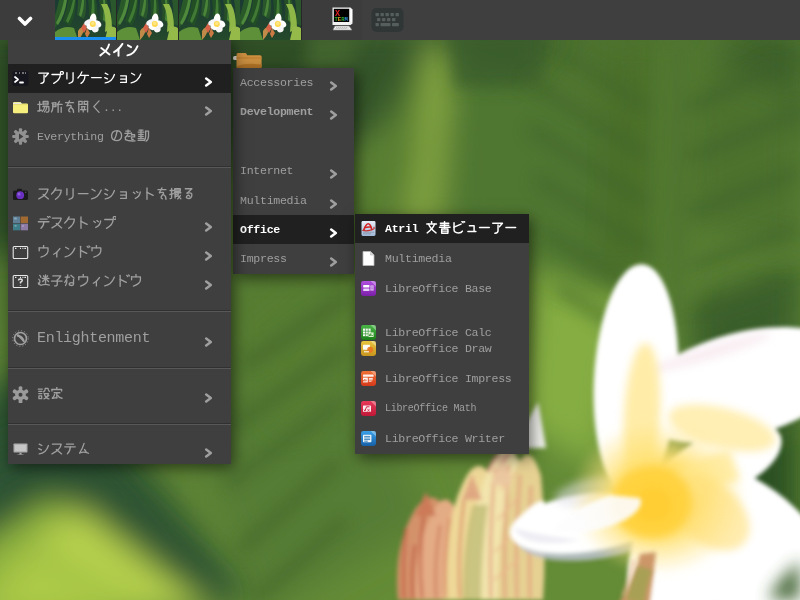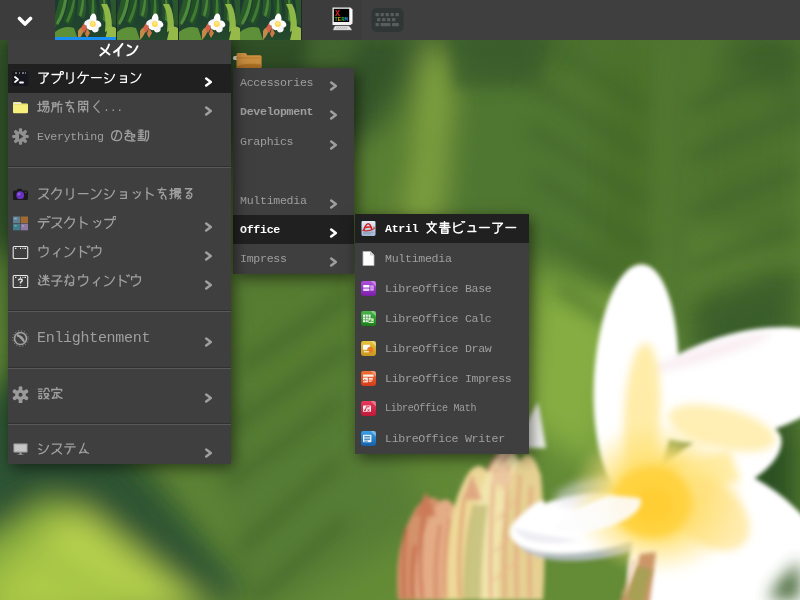--- a/index.html
+++ b/index.html
@@ -147,23 +147,23 @@
           </svg></div>
       </div>
       <div class="mrow" style="top:29.4px;left:0px;width:121px;height:29px">
         <div style="position:absolute;left:7.0px;top:0;height:29px;display:flex;align-items:center;white-space:nowrap">
           <span style="font-family:'Liberation Mono',monospace;font-size:11.6px;font-weight:bold;color:#9f9f9f;letter-spacing:-0.3px">Development</span>
         </div>
         <div style="position:absolute;left:96px;top:9.0px"><svg width="9" height="10" viewBox="0 0 9 10" fill="none">
             <path d="M2.2 1.5 L6.8 5 L2.2 8.5" stroke="#9f9f9f" stroke-width="2.5" stroke-linecap="round" stroke-linejoin="round"></path>
           </svg></div>
       </div>
-      <div class="mrow" style="top:58.8px;left:0px;width:121px;height:29px">
+      <div class="mrow" style="top:88.2px;left:0px;width:121px;height:29px">
         <div style="position:absolute;left:7.0px;top:0;height:29px;display:flex;align-items:center;white-space:nowrap">
-          <span style="font-family:'Liberation Mono',monospace;font-size:11.6px;font-weight:normal;color:#9f9f9f;letter-spacing:-0.3px">Graphics</span>
+          <span style="font-family:'Liberation Mono',monospace;font-size:11.6px;font-weight:normal;color:#9f9f9f;letter-spacing:-0.3px">Internet</span>
         </div>
         <div style="position:absolute;left:96px;top:9.0px"><svg width="9" height="10" viewBox="0 0 9 10" fill="none">
             <path d="M2.2 1.5 L6.8 5 L2.2 8.5" stroke="#9f9f9f" stroke-width="2.5" stroke-linecap="round" stroke-linejoin="round"></path>
           </svg></div>
       </div>
       <div class="mrow" style="top:117.6px;left:0px;width:121px;height:29px">
         <div style="position:absolute;left:7.0px;top:0;height:29px;display:flex;align-items:center;white-space:nowrap">
           <span style="font-family:'Liberation Mono',monospace;font-size:11.6px;font-weight:normal;color:#9f9f9f;letter-spacing:-0.3px">Multimedia</span>
         </div>
         <div style="position:absolute;left:96px;top:9.0px"><svg width="9" height="10" viewBox="0 0 9 10" fill="none">
@@ -249,21 +249,21 @@
 <path d="M10.5 1 L16 6.5 L16 3.4 Q16 1 13.6 1 Z" fill="#ffffff55"></path>
 <rect x="3.2" y="5" width="6.2" height="2.6" rx="0.6" fill="#fff"></rect>
 <rect x="3.2" y="8.4" width="6.2" height="2.6" rx="0.6" fill="#e8d0f8"></rect>
 <rect x="10.4" y="5.4" width="3.2" height="5.2" fill="#efe0fa" opacity="0.9"></rect>
 <path d="M10.4 7.1h3.2M10.4 8.7h3.2M12 5.4v5.2" stroke="#a050c8" stroke-width="0.5"></path>
           </svg></div>
         <div style="position:absolute;left:30.0px;top:0;height:29px;display:flex;align-items:center;white-space:nowrap">
           <span style="font-family:'Liberation Mono',monospace;font-size:11.6px;font-weight:normal;color:#9f9f9f;letter-spacing:-0.3px">LibreOffice Base</span>
         </div>
       </div>
-      <div class="mrow" style="top:90.0px;left:0px;width:202px;height:29px">
+      <div class="mrow" style="top:104px;left:0px;width:202px;height:29px">
         <div style="position:absolute;left:5.0px;top:6.0px"><svg width="17" height="17" viewBox="0 0 17 17" style="">
             <defs>
               <linearGradient id="g4bb648" x1="0" y1="0" x2="0" y2="1">
 <stop offset="0" stop-color="#4bb648"></stop>
                 <stop offset="1" stop-color="#1a7d1a"></stop>
               </linearGradient>
             </defs>
 <rect x="1" y="1" width="15" height="15" rx="2.4" fill="url(#g4bb648)"></rect>
 <path d="M10.5 1 L16 6.5 L16 3.4 Q16 1 13.6 1 Z" fill="#ffffff55"></path>
 <rect x="3" y="4.6" width="7.6" height="7.6" fill="#fff" opacity="0.95"></rect>

